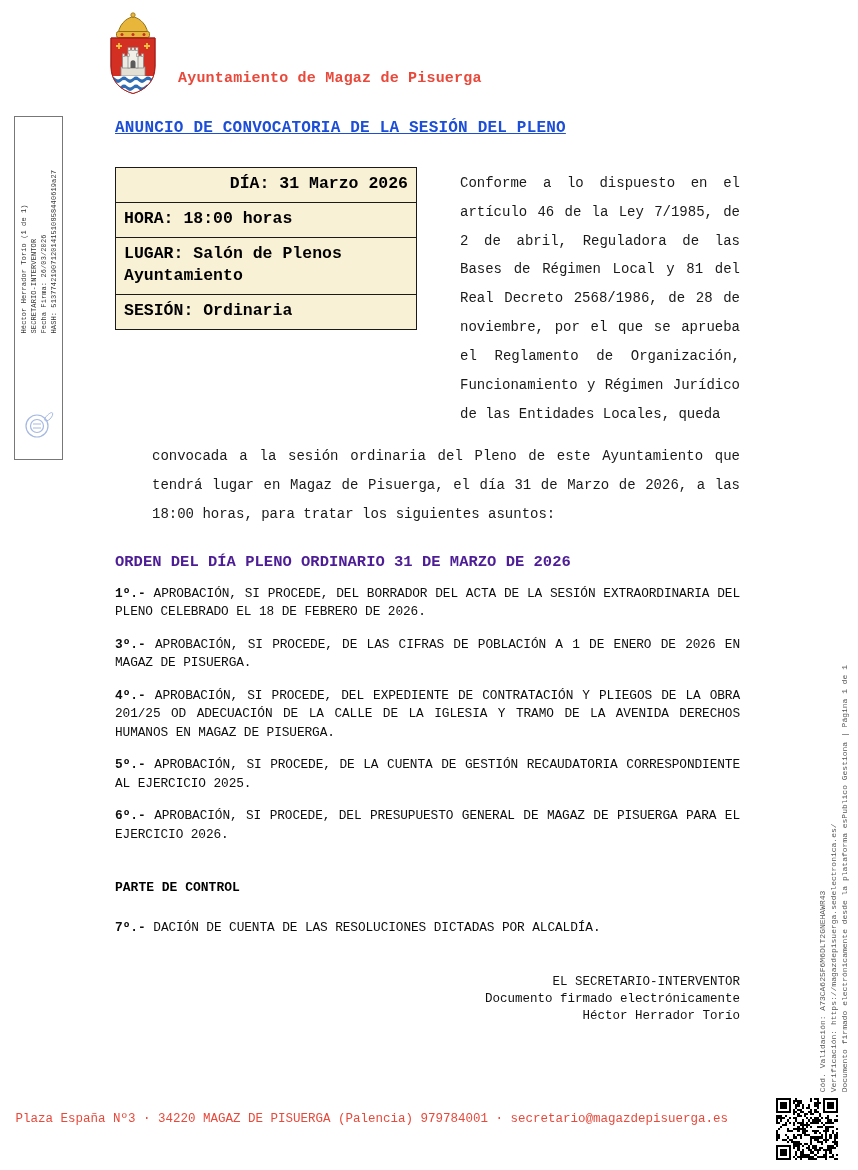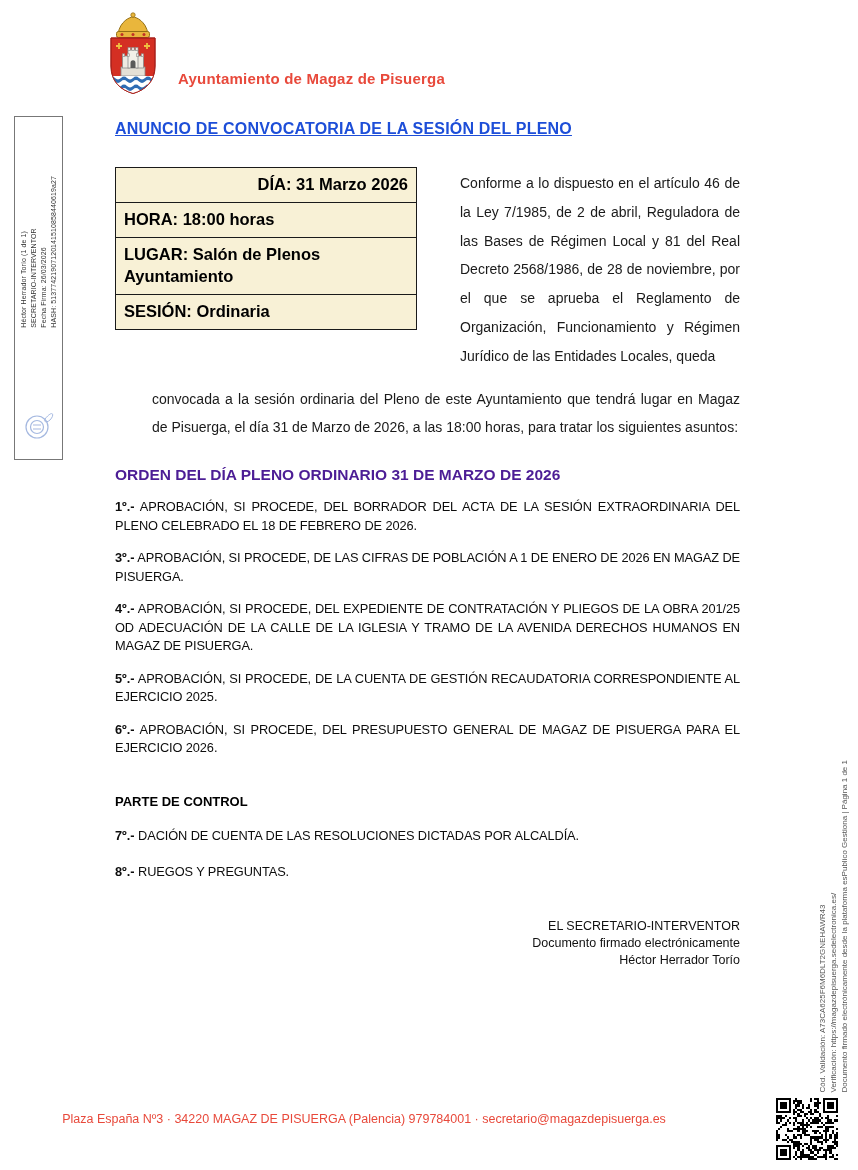--- a/index.html
+++ b/index.html
@@ -1,19 +1,19 @@
 <!DOCTYPE html>
 <html><head>
 <meta charset="utf-8">
 <style>
   * { margin:0; padding:0; box-sizing:border-box; }
   html,body { background:#e9e9e9; }
   #page {
     position:relative; width:858px; height:1170px; background:#ffffff;
-    font-family:Liberation Sans, sans-serif; color:#111; overflow:hidden;
+    font-family:Liberation Mono, monospace; color:#111; overflow:hidden;
     margin:0 auto;
   }
 
   
   .logo { position:absolute; left:104px; top:8px; width:58px; height:88px; }
   .municipality {
     position:absolute; left:178px; top:70px;
     font-size:15px; font-weight:bold; color:#e8493b; letter-spacing:0.2px;
   }
 
@@ -56,21 +56,21 @@
     text-align:justify; letter-spacing:-0.1px; color:#0d0d0d;
   }
   .agenda-item b { letter-spacing:0; }
 
   .signature-block {
     margin-top:36px; text-align:right; font-size:12.5px; line-height:17px; color:#111;
   }
 
   
   .footer {
-    position:absolute; left:0; top:1112px; width:728px; text-align:center;
+    position:absolute; left:0; top:1112px; width:728px; text-align:right;
     font-size:12.5px; color:#e8493b;
   }
 
   
   .stamp-box {
     position:absolute; left:14px; top:116px; width:49px; height:344px;
     border:1px solid #777; display:flex; align-items:center; justify-content:center;
     padding-bottom:72px;
   }
   .vtext { writing-mode:vertical-rl; transform:rotate(180deg); }
@@ -167,22 +167,21 @@
 
 
     <p class="agenda-item"><b>1º.-</b><span> APROBACIÓN, SI PROCEDE, DEL BORRADOR DEL ACTA DE LA SESIÓN EXTRAORDINARIA DEL PLENO CELEBRADO EL 18 DE FEBRERO DE 2026.</span></p>
     <p class="agenda-item"><b>3º.-</b><span> APROBACIÓN, SI PROCEDE, DE LAS CIFRAS DE POBLACIÓN A 1 DE ENERO DE 2026 EN MAGAZ DE PISUERGA.</span></p>
     <p class="agenda-item"><b>4º.-</b><span> APROBACIÓN, SI PROCEDE, DEL EXPEDIENTE DE CONTRATACIÓN Y PLIEGOS DE LA OBRA 201/25 OD ADECUACIÓN DE LA CALLE DE LA IGLESIA Y TRAMO DE LA AVENIDA DERECHOS HUMANOS EN MAGAZ DE PISUERGA.</span></p>
     <p class="agenda-item"><b>5º.-</b><span> APROBACIÓN, SI PROCEDE, DE LA CUENTA DE GESTIÓN RECAUDATORIA CORRESPONDIENTE AL EJERCICIO 2025.</span></p>
     <p class="agenda-item"><b>6º.-</b><span> APROBACIÓN, SI PROCEDE, DEL PRESUPUESTO GENERAL DE MAGAZ DE PISUERGA PARA EL EJERCICIO 2026.</span></p>
 
     <div class="section-label" style="margin-top:36px;">PARTE DE CONTROL</div>
 
-    <p class="agenda-item" style="margin-top:18px;"><b>7º.-</b><span> DACIÓN DE CUENTA DE LAS RESOLUCIONES DICTADAS POR ALCALDÍA.</span></p>
-    <p class="agenda-item" style="margin-top:18px;"><b>8º.-</b><span> RUEGOS Y PREGUNTAS.</span></p>
+    <p class="agenda-item" style="margin-top:24px;"><b>7º.-</b><span> DACIÓN DE CUENTA DE LAS RESOLUCIONES DICTADAS POR ALCALDÍA.</span></p>
 
     <div class="signature-block">
       <div>EL SECRETARIO-INTERVENTOR</div>
       <div>Documento firmado electrónicamente</div>
       <div>Héctor Herrador Torío</div>
     </div>
 
   </div>
 
   <div class="footer">Plaza España Nº3 · 34220 MAGAZ DE PISUERGA (Palencia)  979784001 · secretario@magazdepisuerga.es</div>

